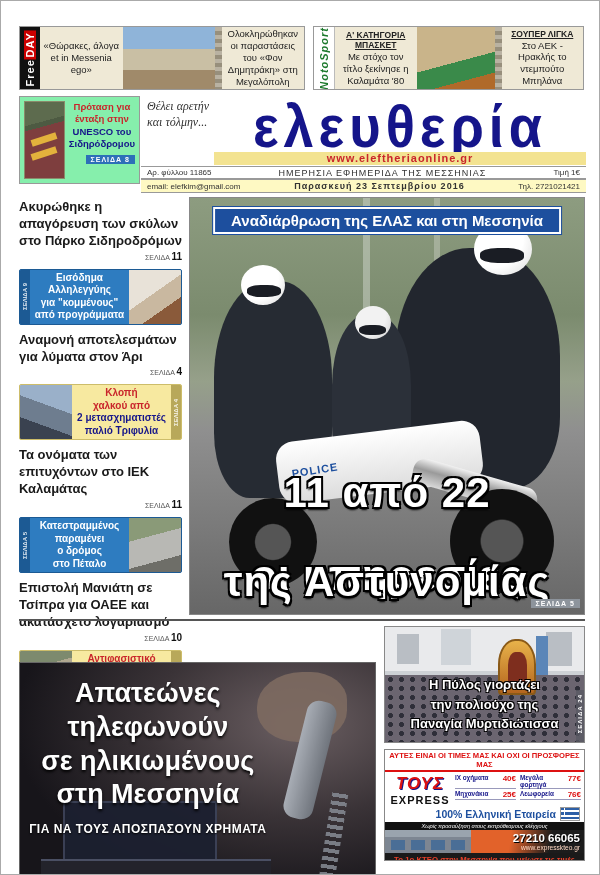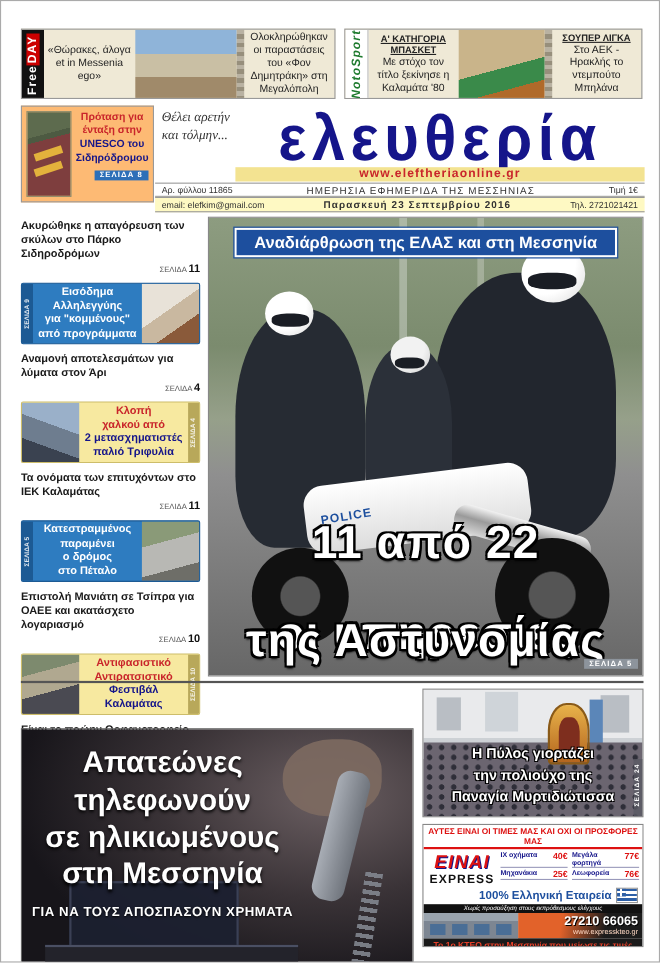--- a/index.html
+++ b/index.html
@@ -14,36 +14,36 @@
   .vtext{writing-mode:vertical-rl;transform:rotate(180deg);font-weight:bold;font-size:11px;letter-spacing:1px;}
   .freeday-day{background:#c00;padding:2px 0;}
   .noto-brand{width:20px;background:#fff;border-right:1px solid #bbb;display:flex;align-items:center;justify-content:center;color:#1d7a2d;}
   .topad-text{flex:1;display:flex;flex-direction:column;justify-content:center;text-align:center;
               font-size:9.5px;line-height:1.25;color:#222;padding:2px 3px;}
   .topad-photo{width:92px;position:relative;overflow:hidden;}
   .strip{width:7px;background:repeating-linear-gradient(180deg,#b9b2a2 0 4px,#978f7c 4px 8px);}
   .underl{text-decoration:underline;font-weight:bold;}
 
   
-  .trainbox{background:#fdba74;display:flex;padding:4px;gap:4px;}
+  .trainbox{background:#86efac;display:flex;padding:4px;gap:4px;}
   .trainphoto{width:58px;position:relative;background:linear-gradient(165deg,#5d6b4e 0 28%,#4d5a42 28% 34%,#7e3e3e 34% 100%);overflow:hidden;border:1px solid #8a8a6a;}
   .chevron{position:absolute;width:26px;height:7px;background:#e3b23c;transform:rotate(-18deg);}
   .trainbox-text{flex:1;text-align:center;font-weight:bold;font-size:9.5px;line-height:1.3;}
   .motto{font-family:"Liberation Serif",serif;font-style:italic;font-size:12px;line-height:1.3;color:#333;}
   .logo{font-weight:bold;font-size:54px;color:#15158a;letter-spacing:5px;transform:scaleY(1.08);white-space:nowrap;}
   .webstrip{background:#f3e391;text-align:center;font-weight:bold;color:#c9252b;font-size:11px;letter-spacing:1px;}
   .inforow{display:flex;justify-content:space-between;align-items:center;font-size:8px;color:#333;
            border-top:1px solid #999;border-bottom:1px solid #999;padding:1px 6px;box-sizing:border-box;}
   .inforow .mid{font-size:9px;letter-spacing:1px;}
   .inforow2{background:#fef9c3;border-bottom:1px solid #999;}
   .inforow2 .mid{font-weight:bold;}
 
   
   .sidebar{display:flex;flex-direction:column;gap:7px;}
-  .brief{font-size:10px;font-weight:bold;color:#1a1a1a;line-height:1.3;border-bottom:0;}
+  .brief{font-size:13px;font-weight:bold;color:#1a1a1a;line-height:1.3;border-bottom:0;}
   .pageline{text-align:right;font-size:7px;color:#555;margin-top:1px;}
   .pageline b{font-size:10px;color:#111;}
   .sidebox{display:flex;align-items:stretch;overflow:hidden;border-radius:2px;height:54px;}
   .sidebox .vbadge{width:10px;display:flex;align-items:center;justify-content:center;color:rgba(255,255,255,.85);}
   .sidebox .vbadge .vtext{font-size:6px;font-weight:bold;letter-spacing:0;}
   .sidebox-text{flex:1;display:flex;flex-direction:column;justify-content:center;text-align:center;
                 font-weight:bold;font-size:10px;line-height:1.25;padding:2px;}
   .box-blue{background:#2e7cc0;border:1px solid #1c5a94;}
   .box-blue .sidebox-text{color:#fff;}
   .box-blue .vbadge{background:#1c5a94;}
@@ -334,21 +334,21 @@
       <div>την πολιούχο της</div>
       <div>Παναγία Μυρτιδιώτισσα</div>
     </div>
     <div class="vbadge-photo"><span class="vtext">ΣΕΛΙΔΑ 24</span></div>
   </div>
 
   <div class="abs kteo" style="left:383px;top:748px;width:201px;height:112px;">
     <div class="kteo-banner">ΑΥΤΕΣ ΕΙΝΑΙ ΟΙ ΤΙΜΕΣ ΜΑΣ ΚΑΙ ΟΧΙ ΟΙ ΠΡΟΣΦΟΡΕΣ ΜΑΣ</div>
     <div class="kteo-body">
       <div class="kteo-logo">
-        <div class="k1">ΕΙΝΑΙ</div>
+        <div class="k1">ΤΟΥΣ</div>
         <div class="k2">EXPRESS</div>
       </div>
       <div class="kteo-prices">
         <div class="pr">
             <span>ΙΧ οχήματα</span>
             <b>40€</b>
           </div>
         <div class="pr">
             <span>Μεγάλα φορτηγά</span>
             <b>77€</b>

